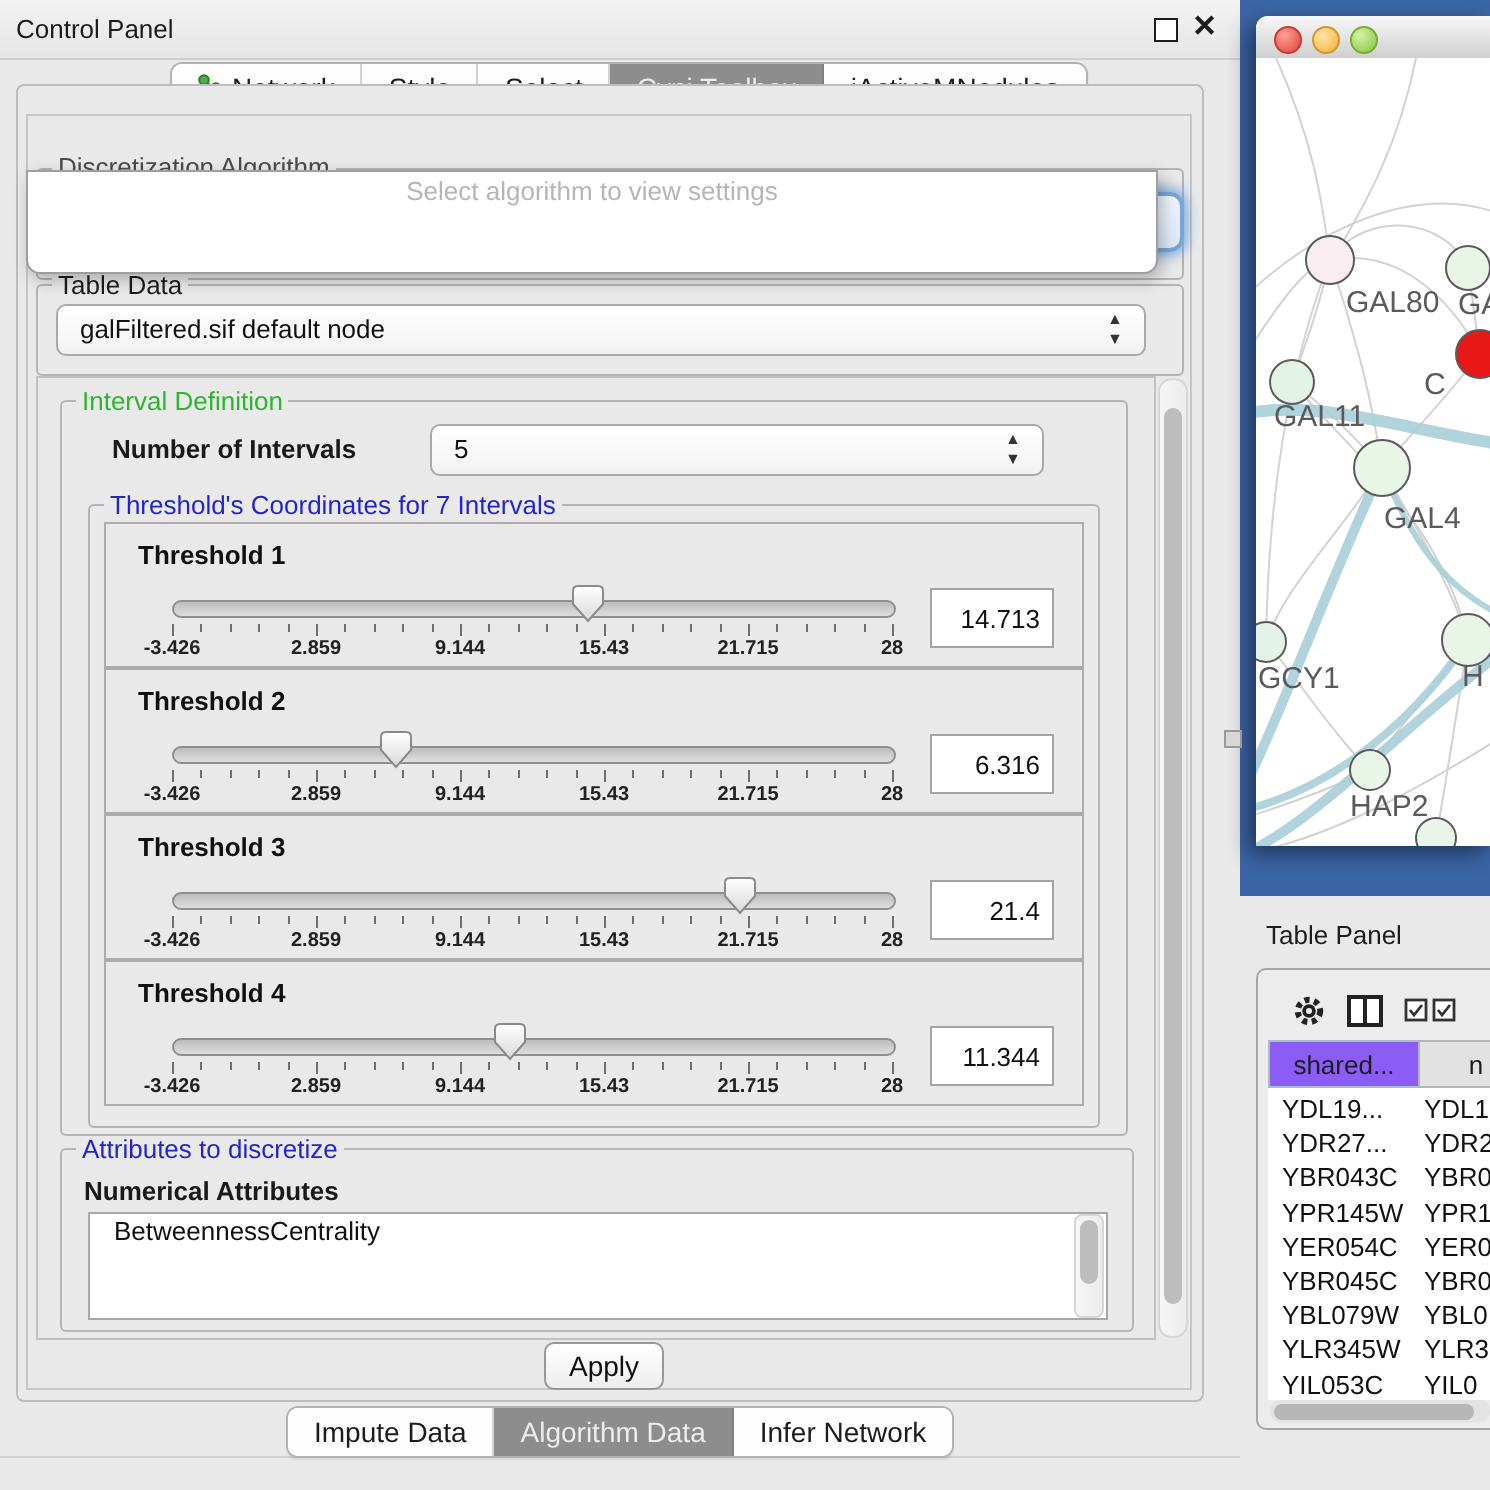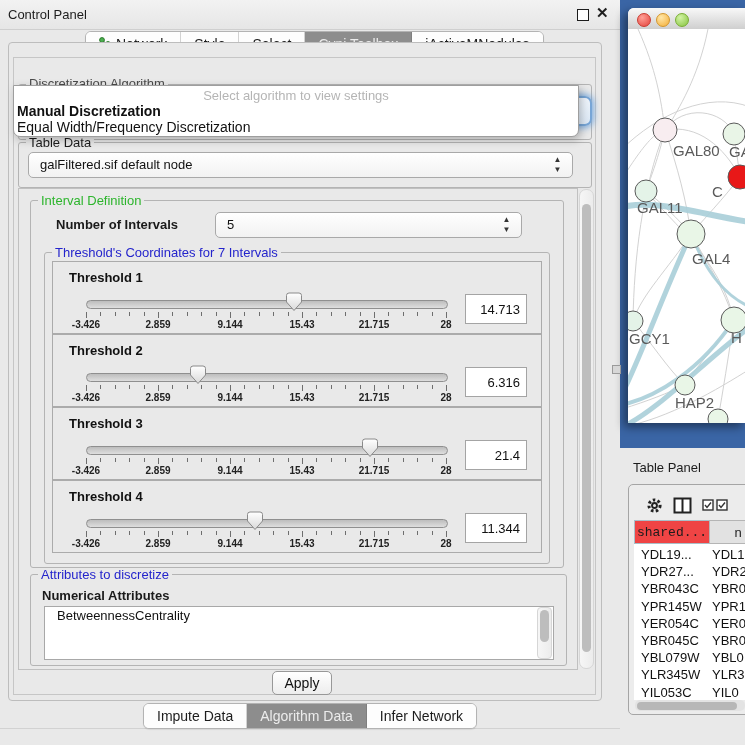--- a/index.html
+++ b/index.html
@@ -127,24 +127,20 @@
 
   <div class="abs group" style="left:18px;top:84px;width:572px;height:54px;"></div>
   <div class="abs gtitle gt-gray" style="left:26px;top:77px;">Discretization Algorithm</div>
   <div class="abs focus-ring">
       <span>▲</span>
       <span>▼</span>
     </div>
 
   <div class="abs popup">
     <div class="prompt">Select algorithm to view settings</div>
-    <div id="algo-options">
-        <div class="opt bold">Manual Discretization</div>
-        <div class="opt">Equal Width/Frequency Discretization</div>
-      </div>
   </div>
 
   <div class="abs group" style="left:18px;top:142px;width:572px;height:44px;"></div>
   <div class="abs gtitle gt-gray" style="left:26px;top:136px;color:#1c1c1c;">Table Data</div>
   <div class="abs combo" style="left:28px;top:152px;width:545px;height:26px;box-sizing:border-box;">
     <span>galFiltered.sif default node</span>
     <span class="stepper">
         <span>▲</span>
         <span>▼</span>
       </span>
@@ -453,21 +449,21 @@
         <path d="M3,6 L5,8.5 L9,3.5" fill="none" stroke="#333" stroke-width="1.4"></path>
       </svg>
       <svg width="12" height="12">
         <rect x="1" y="1" width="10" height="10" fill="#fff" stroke="#333" stroke-width="1.4"></rect>
         <path d="M3,6 L5,8.5 L9,3.5" fill="none" stroke="#333" stroke-width="1.4"></path>
       </svg>
     </span>
   </div>
 
   <div class="abs grid" id="grid">
-      <div class="gh" style="left: 0px; width: 76px; background: #ef4444; font-family: Liberation Mono, monospace;">shared...</div>
+      <div class="gh" style="left: 0px; width: 76px; background: #8b5cf6;">shared...</div>
       <div class="gh" style="left: 75px; width: 58px; background: rgb(226, 226, 226); border-color: rgb(181, 181, 181);">n</div>
       <div class="grow" style="top: 26px;">
         <span class="c1">YDL19...</span>
         <span class="c2">YDL1</span>
       </div>
       <div class="grow" style="top: 43.2px;">
         <span class="c1">YDR27...</span>
         <span class="c2">YDR2</span>
       </div>
       <div class="grow" style="top: 60.4px;">

